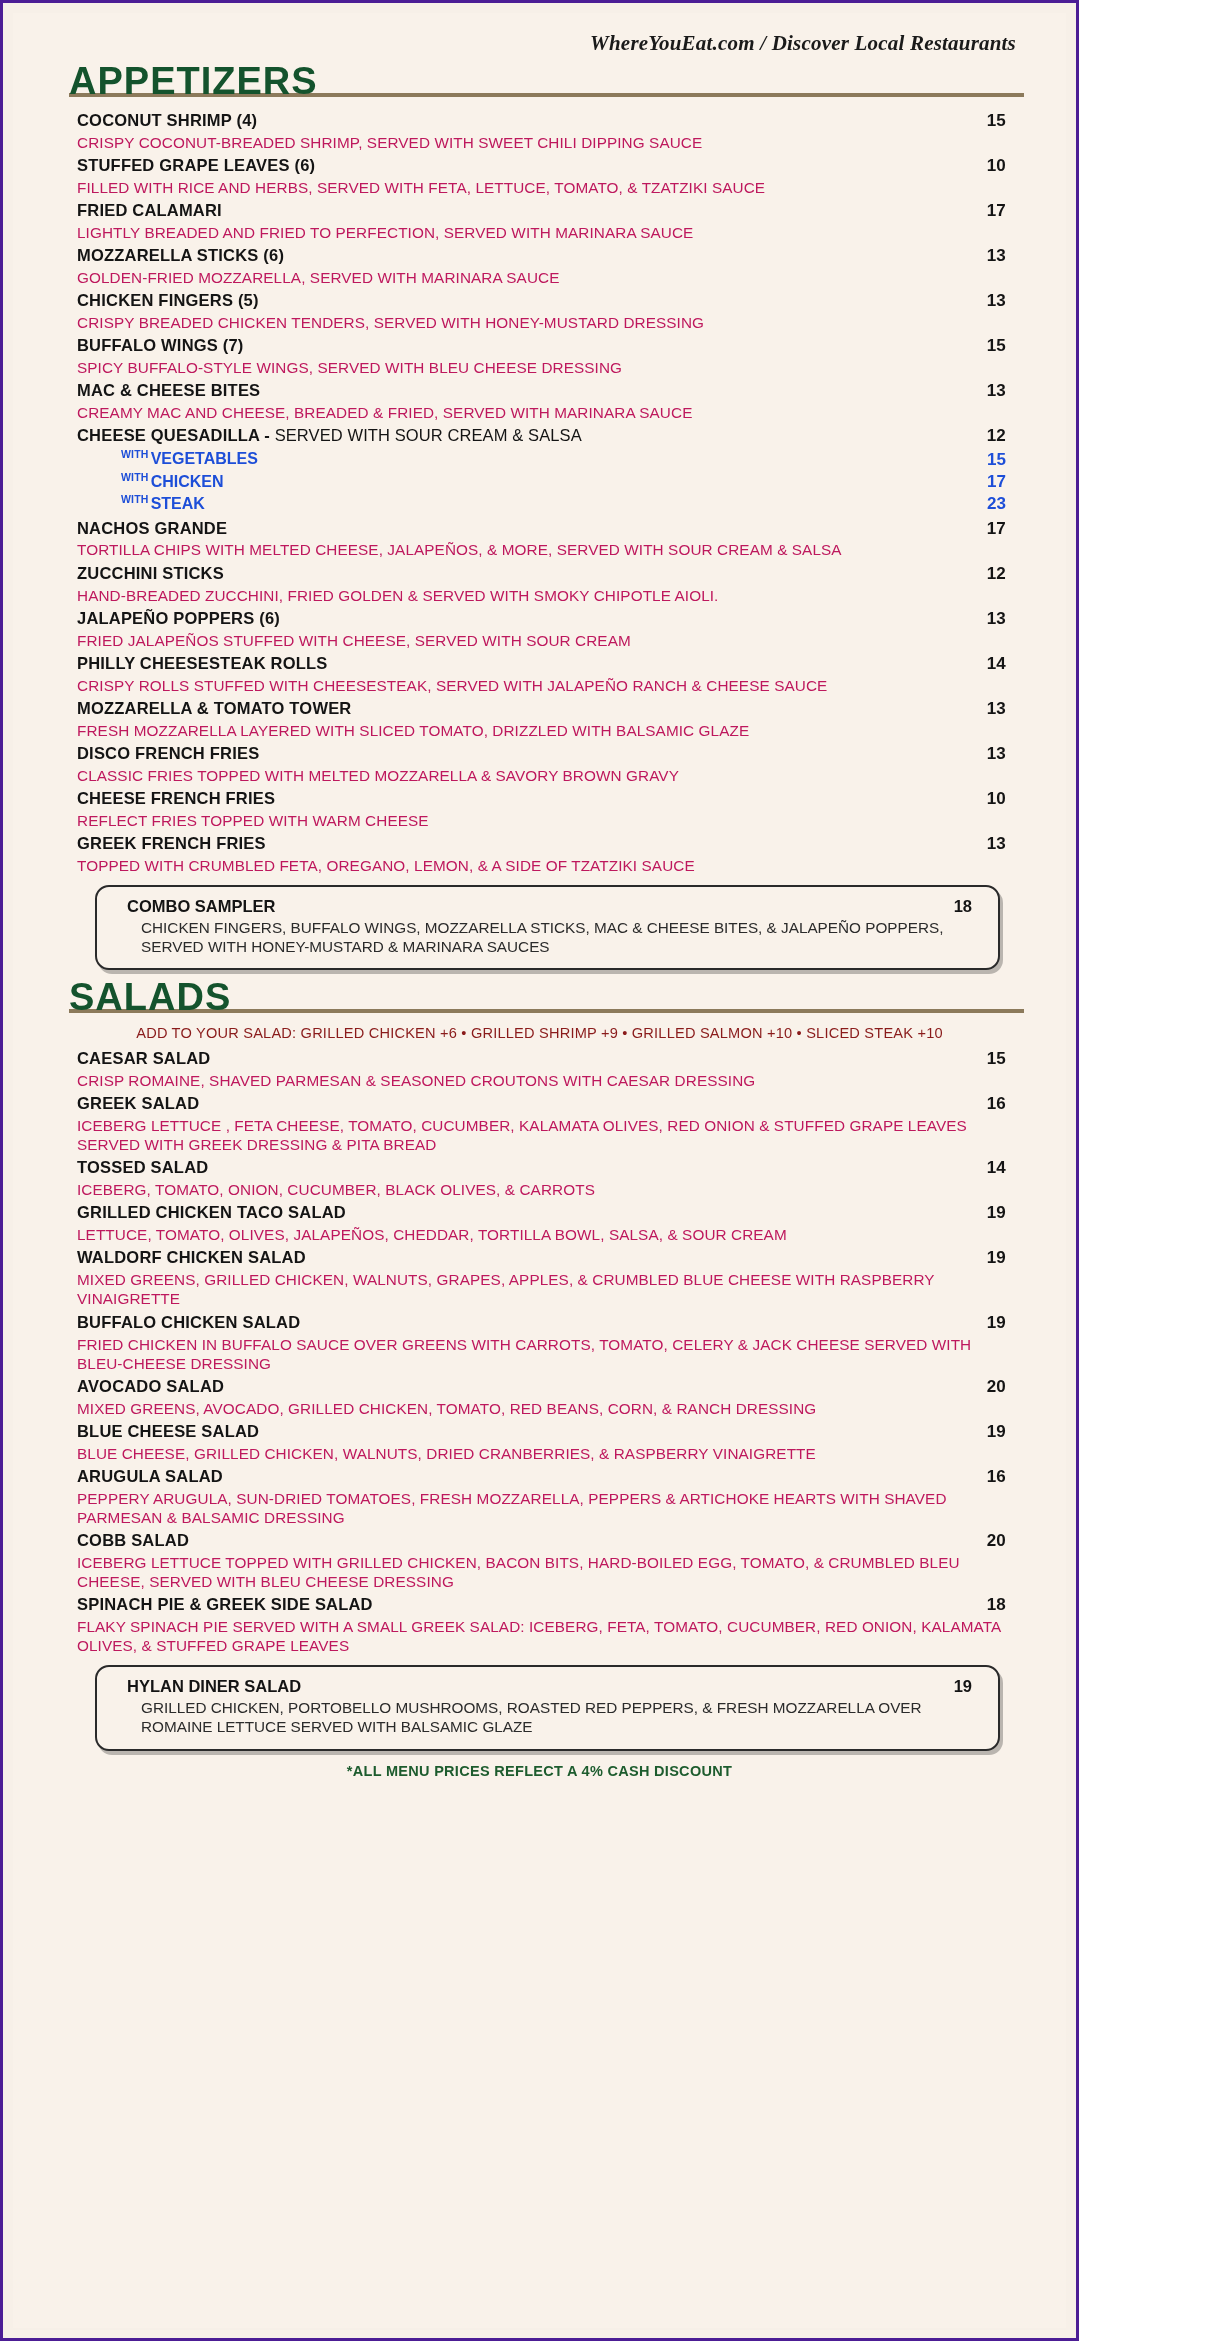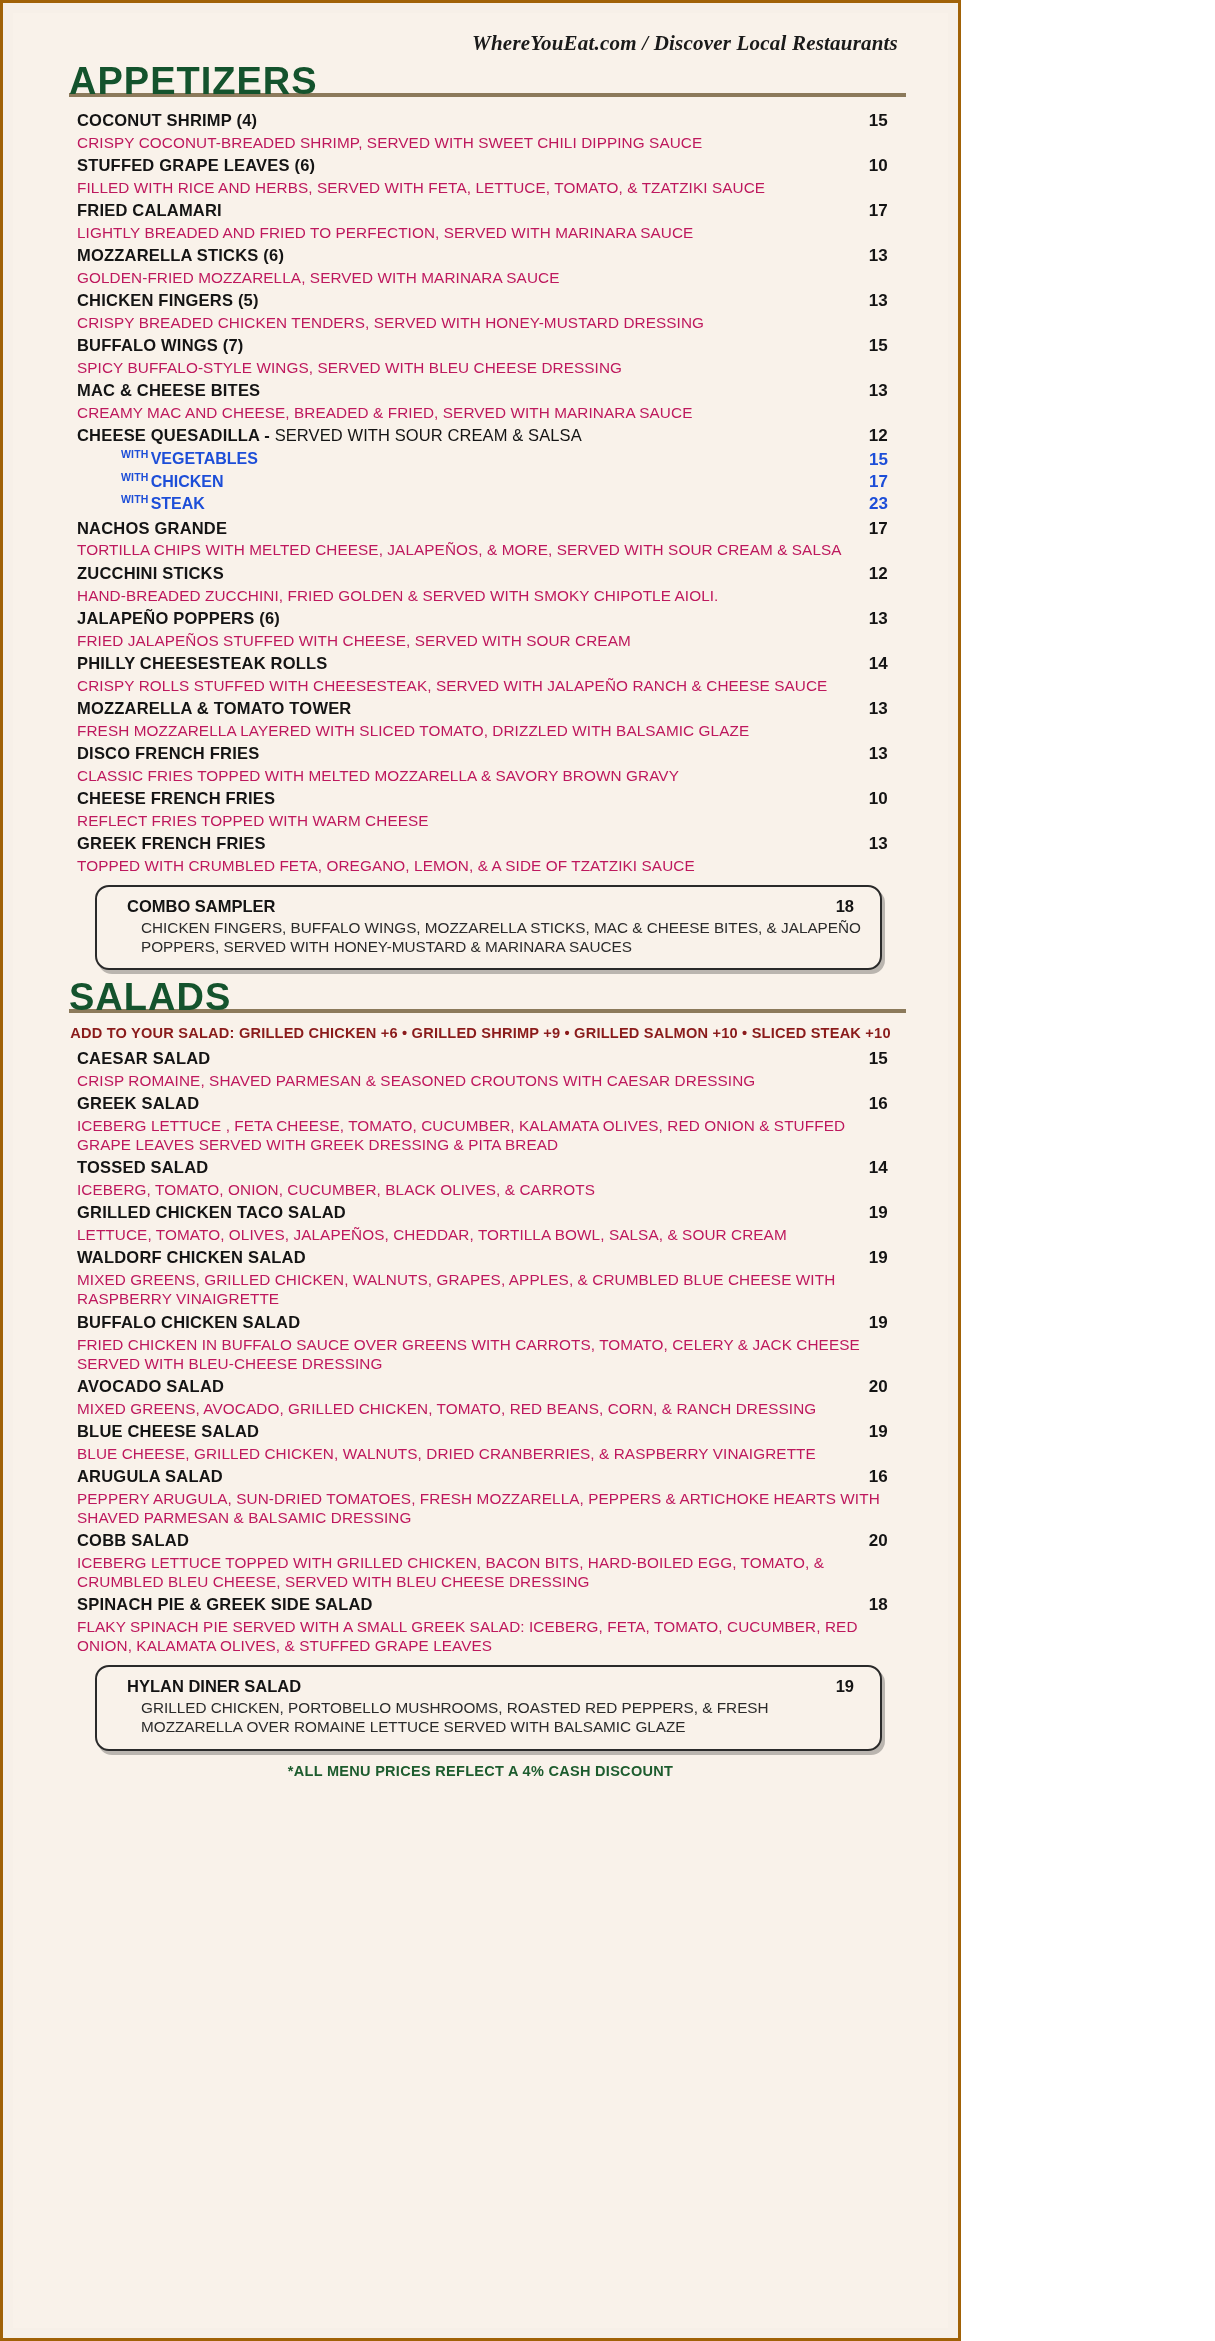--- a/index.html
+++ b/index.html
@@ -5,26 +5,26 @@
   html, body {
     margin: 0;
     padding: 0;
     background: #ffffff;
   }
   body {
     font-family: "Liberation Sans", sans-serif;
   }
   .page {
     position: relative;
-    width: 961px;
+    width: 1079px;
     height: 2341px;
     background: #f7f0e8;
     box-sizing: border-box;
     overflow: hidden;
-    border: 3px solid #a16207;
+    border: 3px solid #4c1d95;
   }
   .inner {
     position: absolute;
     top: 10px; left: 10px; right: 10px; bottom: 10px;
     background: #f9f2ea;
     padding: 8px 42px 0 42px;
     box-sizing: border-box;
   }
   .site-line {
     text-align: right;
@@ -132,21 +132,21 @@
   }
   .combo-desc {
     font-size: 15.3px;
     color: #2b2b2b;
     line-height: 1.25;
     padding-left: 26px;
     padding-top: 2px;
   }
   .salad-addons {
     text-align: center;
-    font-weight: bold;
+    font-weight: normal;
     font-size: 14.6px;
     color: #8a1b1b;
     letter-spacing: 0.2px;
     margin: 6px 0 6px 0;
   }
   .footer-note {
     text-align: center;
     font-weight: bold;
     font-size: 14.5px;
     color: #1d5c2e;

